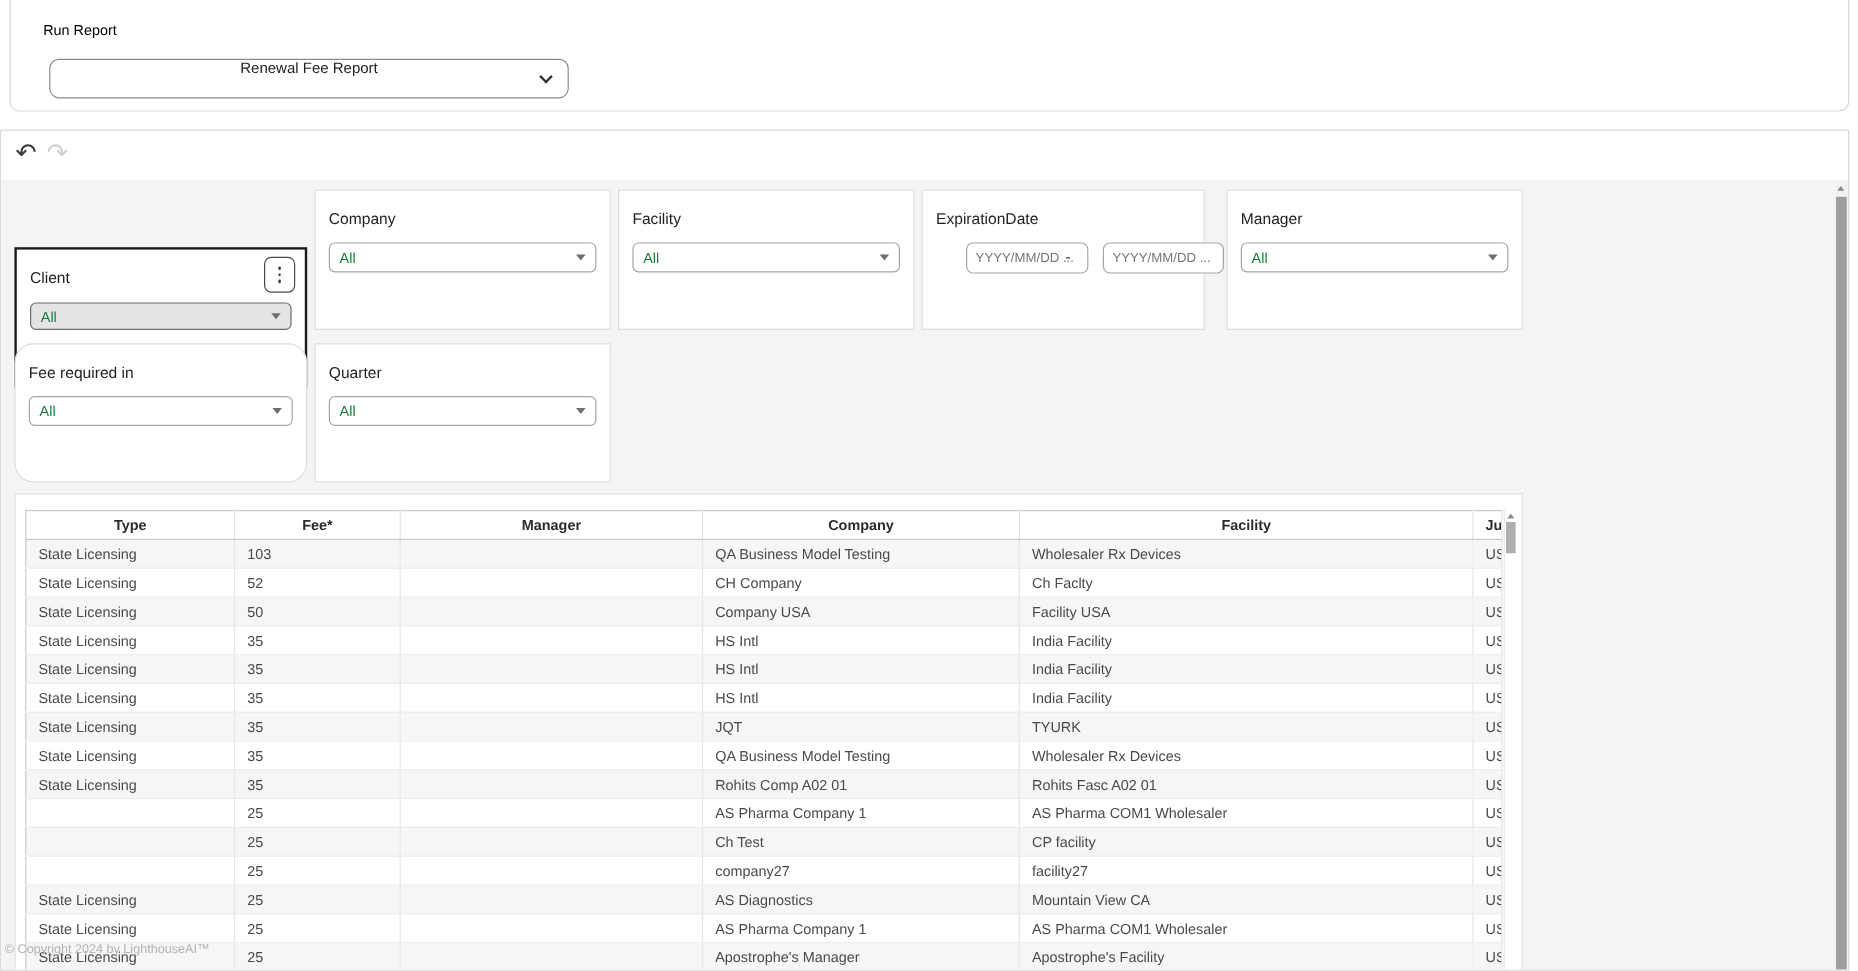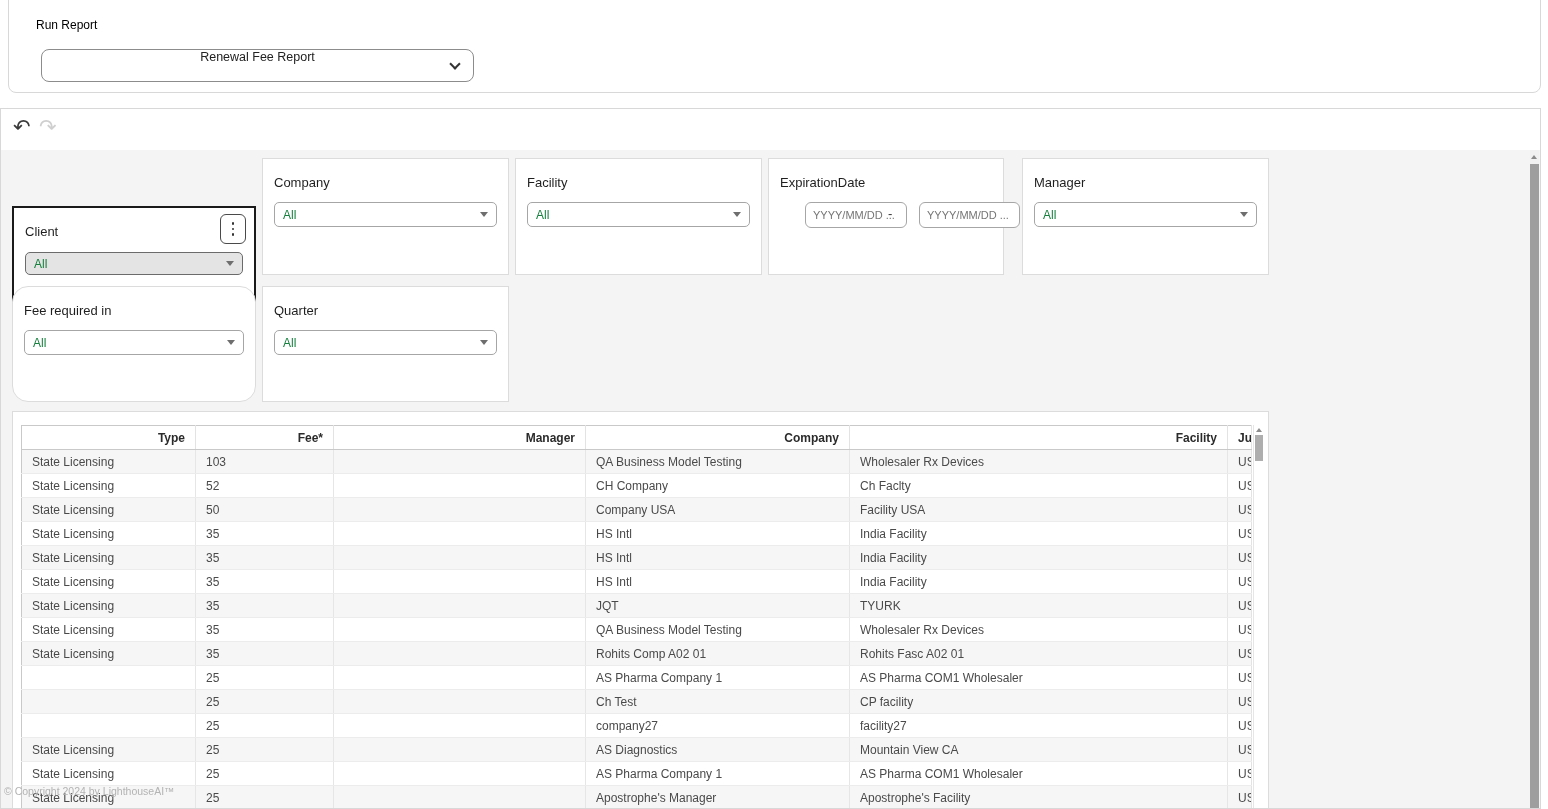--- a/index.html
+++ b/index.html
@@ -47,21 +47,21 @@
   .dash { position:absolute; top:47px; font-size:13px; color:#333; }
 
   
   .table-card { position:absolute; left:11px; top:261px; width:1257px; height:560px;
     background:#fff; border:1px solid #dcdcdc; }
   .grid-wrap { position:absolute; left:8px; top:13px; width:1231px; }
   table { border-collapse:collapse; table-layout:fixed; width:1230px;
     border-top:1px solid #c9c9c9; border-left:1px solid #c9c9c9; border-right:1px solid #e3e3e3; }
   col.c0{width:174px} col.c1{width:138px} col.c2{width:252px}
   col.c3{width:264px} col.c4{width:378px} col.c5{width:24px}
-  th { height:24px; font-size:12px; font-weight:700; color:#2b2b2b; text-align:right;
+  th { height:24px; font-size:12px; font-weight:700; color:#2b2b2b; text-align:center;
     padding:0 10px; border-bottom:1px solid #c9c9c9; border-right:1px solid #e3e3e3;
     white-space:nowrap; overflow:hidden; background:#fff; }
   td { height:24px; font-size:12px; color:#4a4a4a; padding:0 10px;
     border-bottom:1px solid #ececec; border-right:1px solid #e6e6e6;
     white-space:nowrap; overflow:hidden; }
   tbody tr:nth-child(odd) { background:#f6f6f6; }
   th:last-child, td:last-child { border-right:none; }
 
   
   .tbl-sb { position:absolute; left:1240px; top:13px; width:11px; height:540px;

